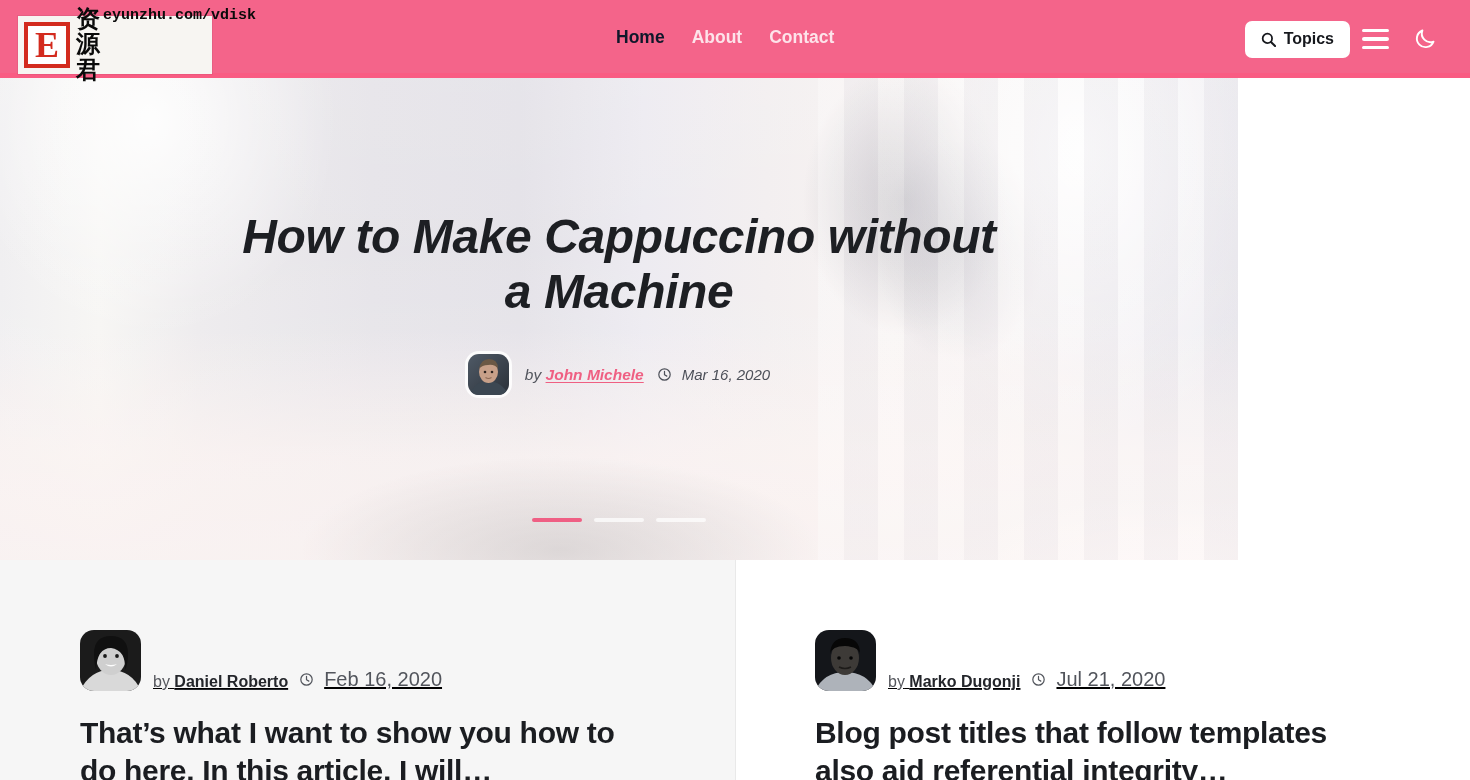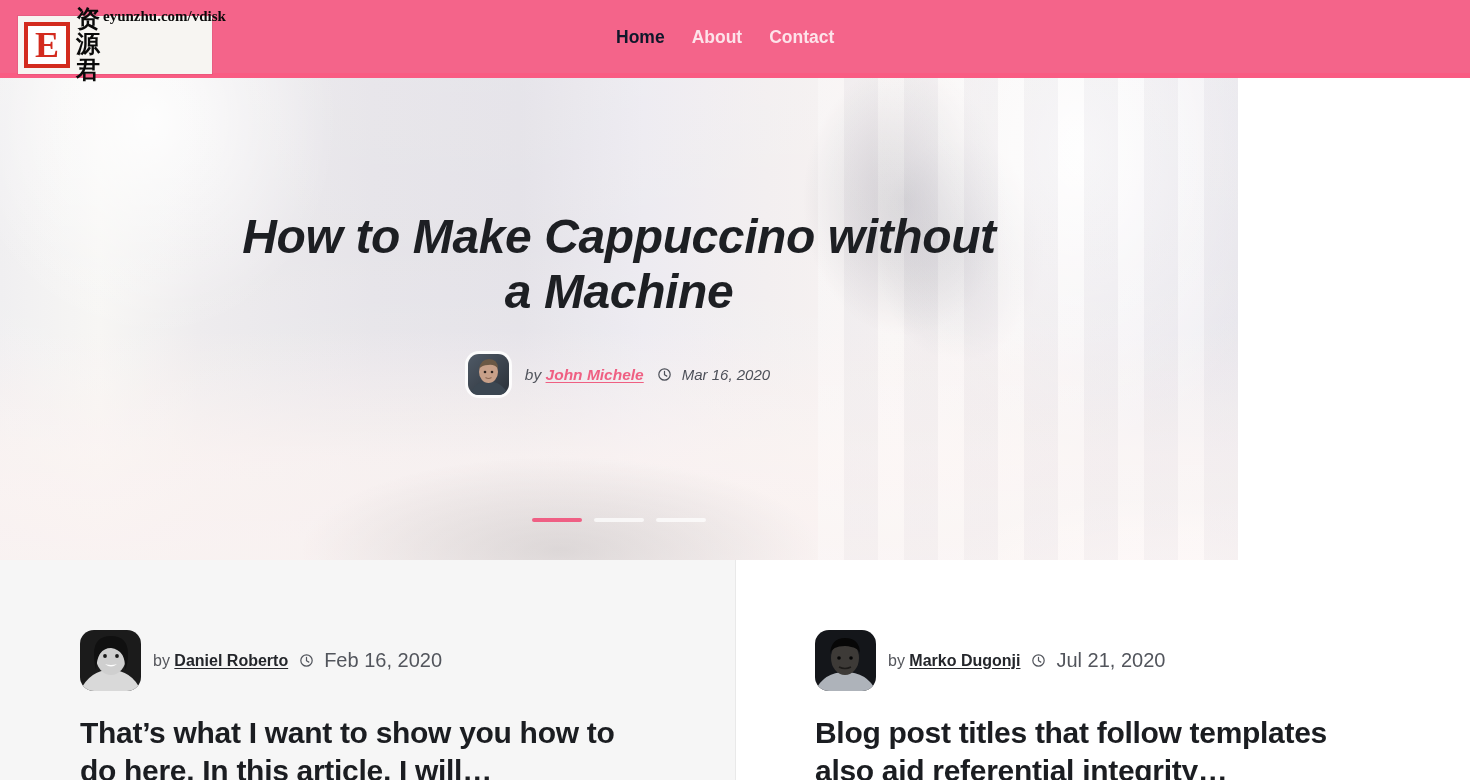--- a/index.html
+++ b/index.html
@@ -52,21 +52,21 @@
     font-size: 36px; font-weight: 700; color: #d32b1e;
     line-height: 1;
   }
   .wm-right { margin-left: 6px; display: flex; flex-direction: row; justify-content: center; }
   .wm-cn {
     font-family: "DejaVu Sans", sans-serif;
     font-size: 24px; font-weight: 700; color: #0a0a0a;
     letter-spacing: 3px; line-height: 1.05;
   }
   .wm-url {
-    font-family: Liberation Serif, serif;
+    font-family: Liberation Mono, monospace;
     font-size: 15px; font-weight: 700; color: #0a0a0a;
     line-height: 1.1; margin-top: 1px;
   }
 
   .nav {
     position: absolute; left: 616px; top: 27px;
     display: flex; gap: 27px; align-items: center;
   }
   .nav a {
     font-size: 17.5px; font-weight: 700; text-decoration: none;
@@ -198,21 +198,21 @@
     width: 735px; height: 100%;
     padding: 70px 80px 0 80px;
     position: relative;
   }
   .post-col.left { background: #f6f6f6; }
   .post-col.right { background: #ffffff; }
   .post-col.right::before {
     content: ""; position: absolute; left: 0; top: 0;
     width: 1px; height: 100%; background: #e9e9e9;
   }
-  .post-meta { display: flex; align-items: center; gap: 12px; }
+  .post-meta { display: flex; align-items: flex-end; gap: 12px; text-decoration: underline; }
   .post-avatar {
     width: 61px; height: 61px; border-radius: 14px;
     overflow: hidden; flex: 0 0 auto;
   }
   .post-meta .by-wrap { font-size: 16px; color: #55575d; }
   .post-meta .by-wrap a {
     color: #24262b; font-weight: 700; text-decoration: underline;
     text-underline-offset: 2px;
   }
   .post-meta .date { font-size: 20px; color: #52555c; }
@@ -278,20 +278,43 @@
 
 <header class="header">
   <div class="brand">Publication</div>
 
   <nav class="nav">
     <a href="#" class="active">Home</a>
     <a href="#">About</a>
     <a href="#">Contact</a>
   </nav>
 
+  <div class="header-right">
+    <button class="topics-btn">
+      <svg width="15" height="15" viewBox="0 0 16 16">
+        <circle cx="6.8" cy="6.8" r="5" fill="none" stroke="#16181d" stroke-width="1.9"></circle>
+        <path d="M10.6 10.6L15 15" stroke="#16181d" stroke-width="2.1" stroke-linecap="round"></path>
+      </svg>
+      <span>Topics</span>
+    </button>
+
+    <button class="icon-btn">
+      <span class="burger">
+          <i></i>
+          <i></i>
+          <i></i>
+        </span>
+    </button>
+
+    <button class="icon-btn moon-ic">
+      <svg width="24" height="24" viewBox="0 0 24 24">
+        <path d="M20.5 14.6A8.6 8.6 0 0 1 9.4 3.5a8.6 8.6 0 1 0 11.1 11.1z" fill="none" stroke="#ffffff" stroke-width="1.9" stroke-linejoin="round"></path>
+      </svg>
+    </button>
+  </div>
 </header>
 
 <div class="watermark">
   <div class="wm-e">
     <span>E</span>
   </div>
   <div class="wm-right">
     <div class="wm-cn">资源君</div>
     <div class="wm-url">eyunzhu.com/vdisk</div>
   </div>

